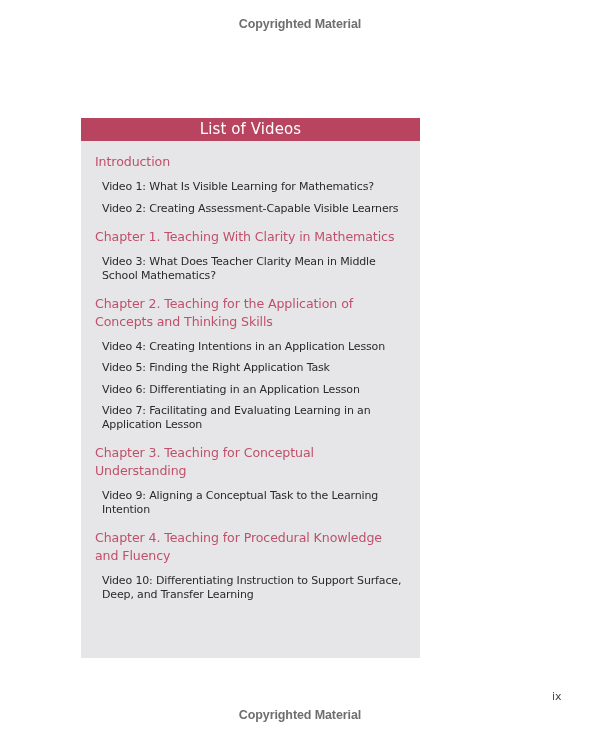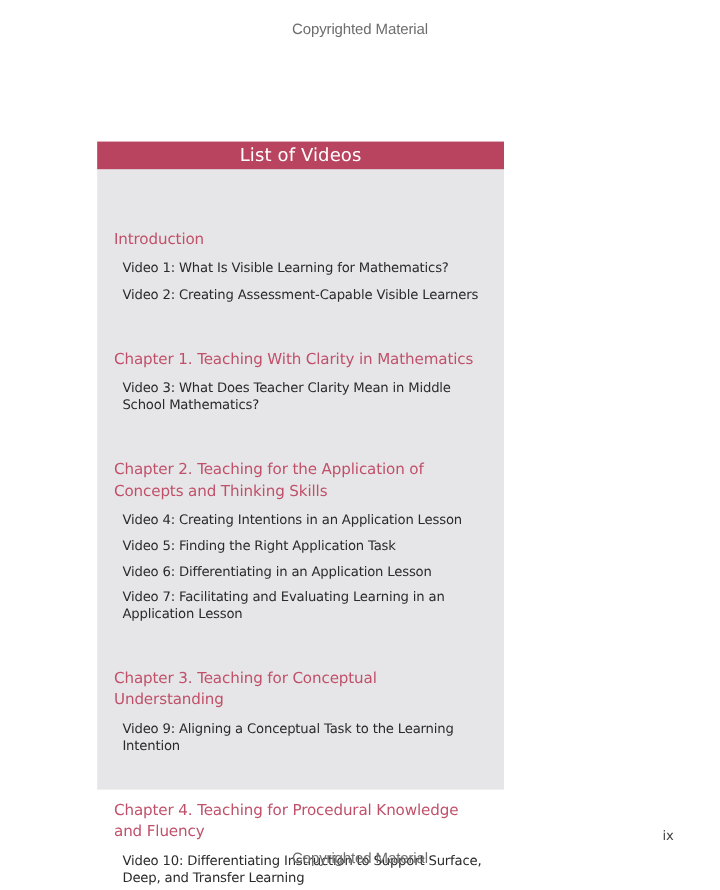--- a/index.html
+++ b/index.html
@@ -13,21 +13,21 @@
       position: relative;
       overflow: hidden;
       font-family: "Liberation Sans", "DejaVu Sans", sans-serif;
     }
     .copyright {
       position: absolute;
       left: 0;
       width: 600px;
       text-align: center;
       font-family: "Liberation Sans", sans-serif;
-      font-weight: normal;
+      font-weight: bold;
       font-size: 12.5px;
       color: #6e6e6e;
       letter-spacing: -0.1px;
     }
     .copyright.top { top: 17px; }
     .copyright.bottom { top: 708px; }
 
     .video-box {
       position: absolute;
       left: 81px;
@@ -45,21 +45,20 @@
       font-family: "DejaVu Sans", sans-serif;
       font-size: 15px;
       line-height: 23px;
       letter-spacing: 0.1px;
     }
     .box-body {
       padding: 12px 14px 0 14px;
     }
     .section {
       margin-bottom: 12px;
-      margin-top: 37px;
     }
     .section-title {
       color: #c0506a;
       font-family: "DejaVu Sans", sans-serif;
       font-size: 12.6px;
       line-height: 18px;
       margin: 0 0 9px 0;
       letter-spacing: -0.1px;
     }
     .video-list {

